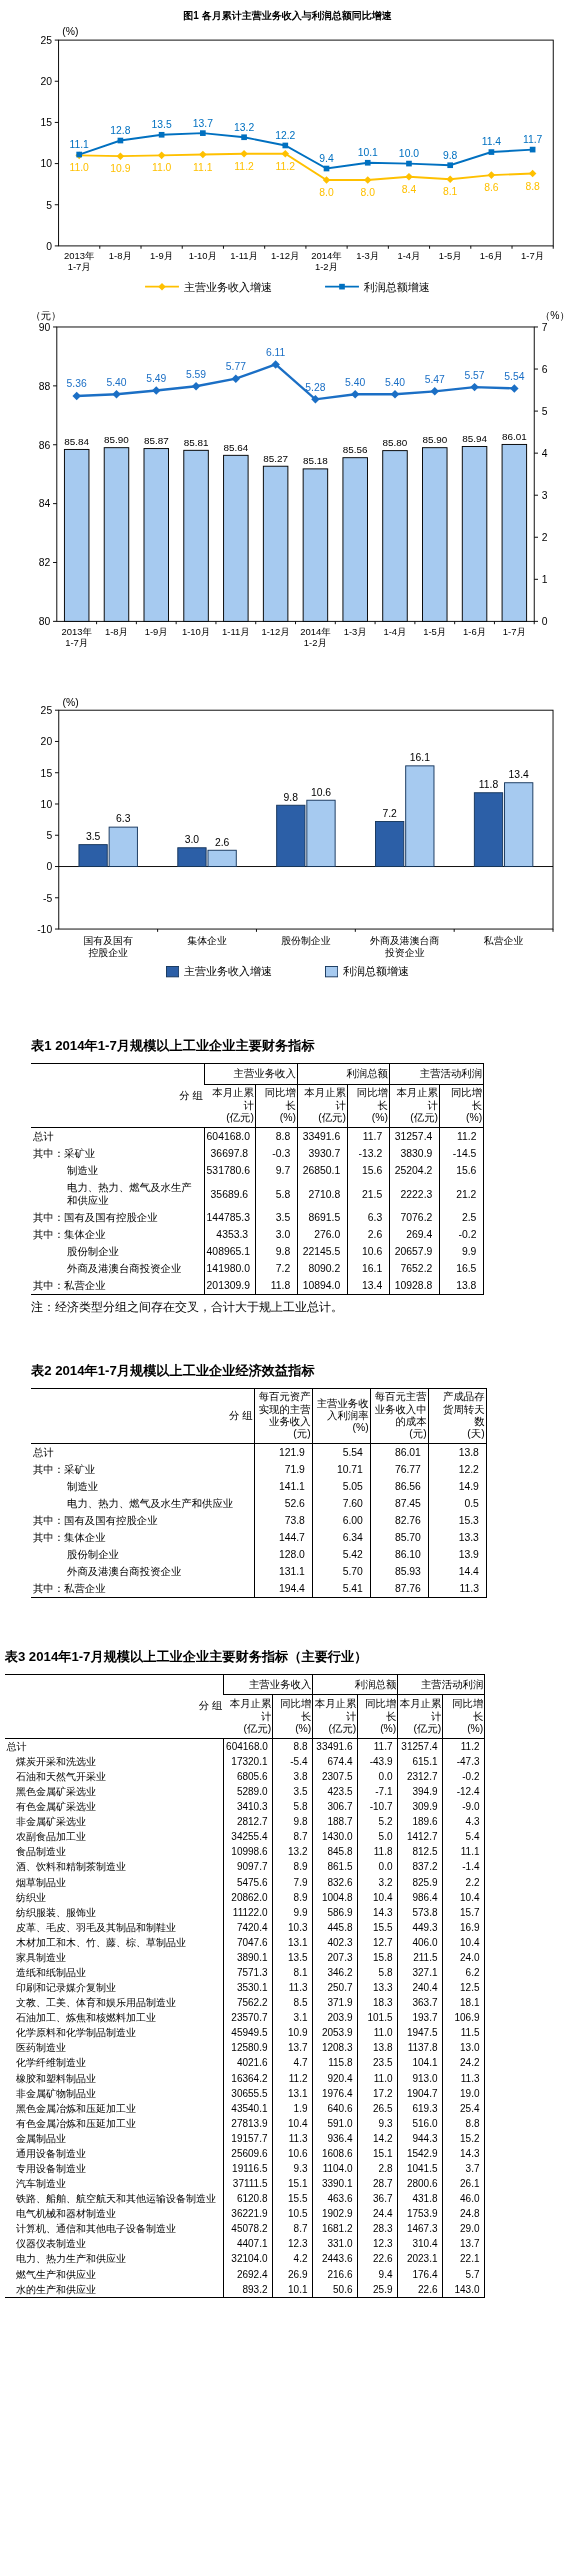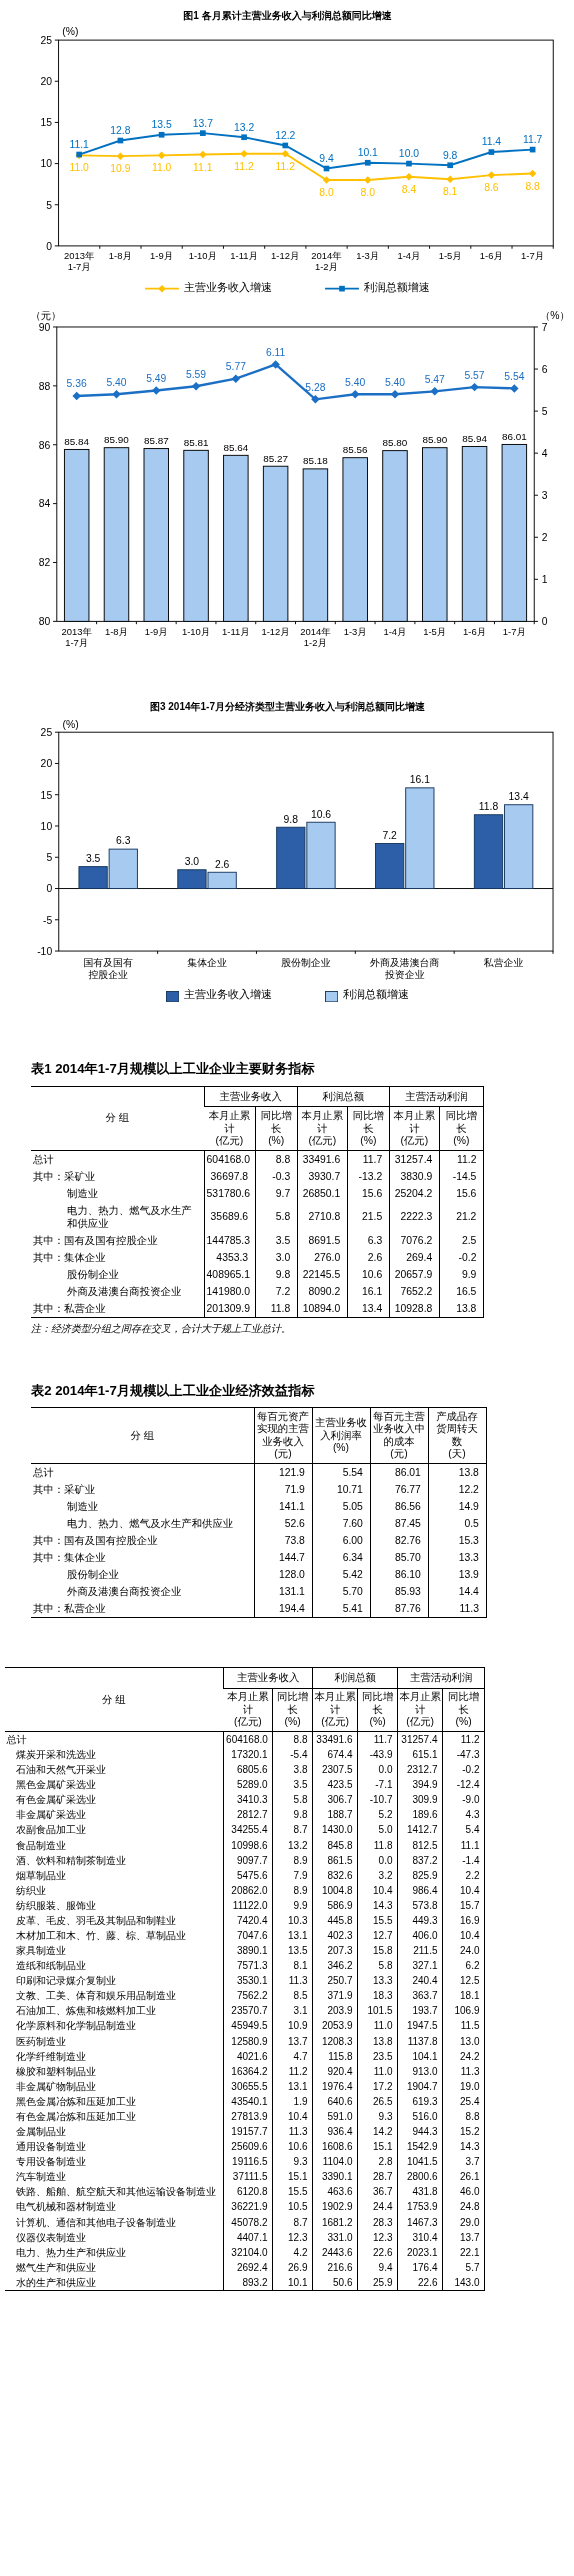--- a/index.html
+++ b/index.html
@@ -6,40 +6,40 @@
   body{width:575px;font-family:"Liberation Sans","DejaVu Sans",sans-serif;color:#000;}
   .fig-title{text-align:center;font-size:10px;font-weight:bold;line-height:19px;}
   .fig1{margin-top:5.7px;}
   .fig2{margin-top:15px;}
   .fig2 .fig-title{margin-bottom:9.4px;}
   .fig3{margin-top:36px;}
   .fig3 .fig-title{margin-bottom:3.8px;}
   svg{display:block;}
   svg text{font-family:"Liberation Sans","DejaVu Sans",sans-serif;}
   .legend{display:flex;justify-content:center;gap:53px;align-items:center;font-size:11px;margin-top:1.9px;}
-  .legend .li{display:flex;align-items:flex-end;gap:4.7px;}
+  .legend .li{display:flex;align-items:center;gap:4.7px;}
   .tbl-title{text-align:left;font-size:13.2px;font-weight:bold;line-height:19px;margin-bottom:7.6px;}
   .tw1{margin-top:57px;width:453px;margin-left:31px;}
   .tw2{margin-top:45px;width:453px;margin-left:31px;}
   .tw3{margin-top:49px;width:480px;margin-left:4.7px;}
   table.rpt{border-collapse:collapse;border-top:1.9px solid #000;border-bottom:1.9px solid #000;table-layout:fixed;width:100%;}
   table.rpt th,table.rpt td{border-left:0.9px solid #000;font-weight:normal;box-sizing:border-box;}
   table.rpt th:first-child,table.rpt td:first-child{border-left:none;}
   table.rpt th:last-child,table.rpt td:last-child{border-right:0.9px solid #000;}
-  table.rpt thead th{border-bottom:0.9px solid #000;text-align:center;vertical-align:middle;font-size:10.4px;padding:2.8px 0.9px;margin-top:21px;}
+  table.rpt thead th{border-bottom:0.9px solid #000;text-align:right;vertical-align:middle;font-size:10.4px;padding:2.8px 0.9px;margin-top:21px;}
   table.rpt thead th.sub{white-space:pre-line;line-height:12.3px;}
   table.rpt tbody td{font-size:10.4px;line-height:13.2px;padding:1.9px 1.9px;vertical-align:middle;}
   #t3 tbody td{font-size:10px;line-height:11.3px;padding:1.9px 1.9px;}
   td.num{text-align:right;padding-right:6.6px !important;white-space:nowrap;}
   #t3 td.num{padding-right:4.7px !important;}
   td.lbl{text-align:left;}
   #t1 td.ind1,#t2 td.ind1{padding-left:36px;}
   #t3 td.ind1{padding-left:11.3px;}
   #t3 td.lbl{white-space:nowrap;overflow:hidden;}
-  .note{font-size:10px;margin-top:3.8px;font-style:italic;}
+  .note{font-size:12px;margin-top:3.8px;}
 </style>
 </head>
 <body>
 
 <div class="fig fig1">
   <div class="fig-title">图1 各月累计主营业务收入与利润总额同比增速</div>
   <svg id="c1" width="575" height="253" viewBox="0 0 609 268">
       <rect x="62" y="16" width="524" height="218" fill="none" stroke="#000"></rect>
       <line x1="58" y1="234" x2="62" y2="234" stroke="#000"></line>
       <text x="55" y="238" text-anchor="end" font-size="11">0</text>
@@ -254,21 +254,20 @@
       <line x1="481.66666666666663" y1="330" x2="481.66666666666663" y2="333" stroke="#000"></line>
       <text x="460.5833333333333" y="344" text-anchor="middle" font-size="10">1-5月</text>
       <line x1="523.8333333333334" y1="330" x2="523.8333333333334" y2="333" stroke="#000"></line>
       <text x="502.75" y="344" text-anchor="middle" font-size="10">1-6月</text>
       <line x1="566" y1="330" x2="566" y2="333" stroke="#000"></line>
       <text x="544.9166666666666" y="344" text-anchor="middle" font-size="10">1-7月</text>
     </svg>
 </div>
 
 <div class="fig fig3">
-  <div class="fig-title">图3 2014年1-7月分经济类型主营业务收入与利润总额同比增速</div>
   <svg id="c3" width="575" height="266" viewBox="0 0 609 282">
       <rect x="62" y="14" width="524" height="232" fill="none" stroke="#000"></rect>
       <line x1="58" y1="246" x2="62" y2="246" stroke="#000"></line>
       <text x="55" y="250" text-anchor="end" font-size="11">-10</text>
       <line x1="58" y1="212.85714285714286" x2="62" y2="212.85714285714286" stroke="#000"></line>
       <text x="55" y="216.85714285714286" text-anchor="end" font-size="11">-5</text>
       <line x1="58" y1="179.71428571428572" x2="62" y2="179.71428571428572" stroke="#000"></line>
       <text x="55" y="183.71428571428572" text-anchor="end" font-size="11">0</text>
       <line x1="58" y1="146.57142857142858" x2="62" y2="146.57142857142858" stroke="#000"></line>
       <text x="55" y="150.57142857142858" text-anchor="end" font-size="11">5</text>
@@ -550,20 +549,21 @@
           <td class="num">194.4</td>
           <td class="num">5.41</td>
           <td class="num">87.76</td>
           <td class="num">11.3</td>
         </tr>
       </tbody>
     </table>
 </div>
 
 <div class="tw3">
+  <div class="tbl-title">表3 2014年1-7月规模以上工业企业主要财务指标（主要行业）</div>
   <table id="t3" class="rpt">
       <colgroup>
         <col style="width: 219px;">
         <col style="width: 49px;">
         <col style="width: 40px;">
         <col style="width: 45px;">
         <col style="width: 40px;">
         <col style="width: 45px;">
         <col style="width: 42px;">
       </colgroup>

